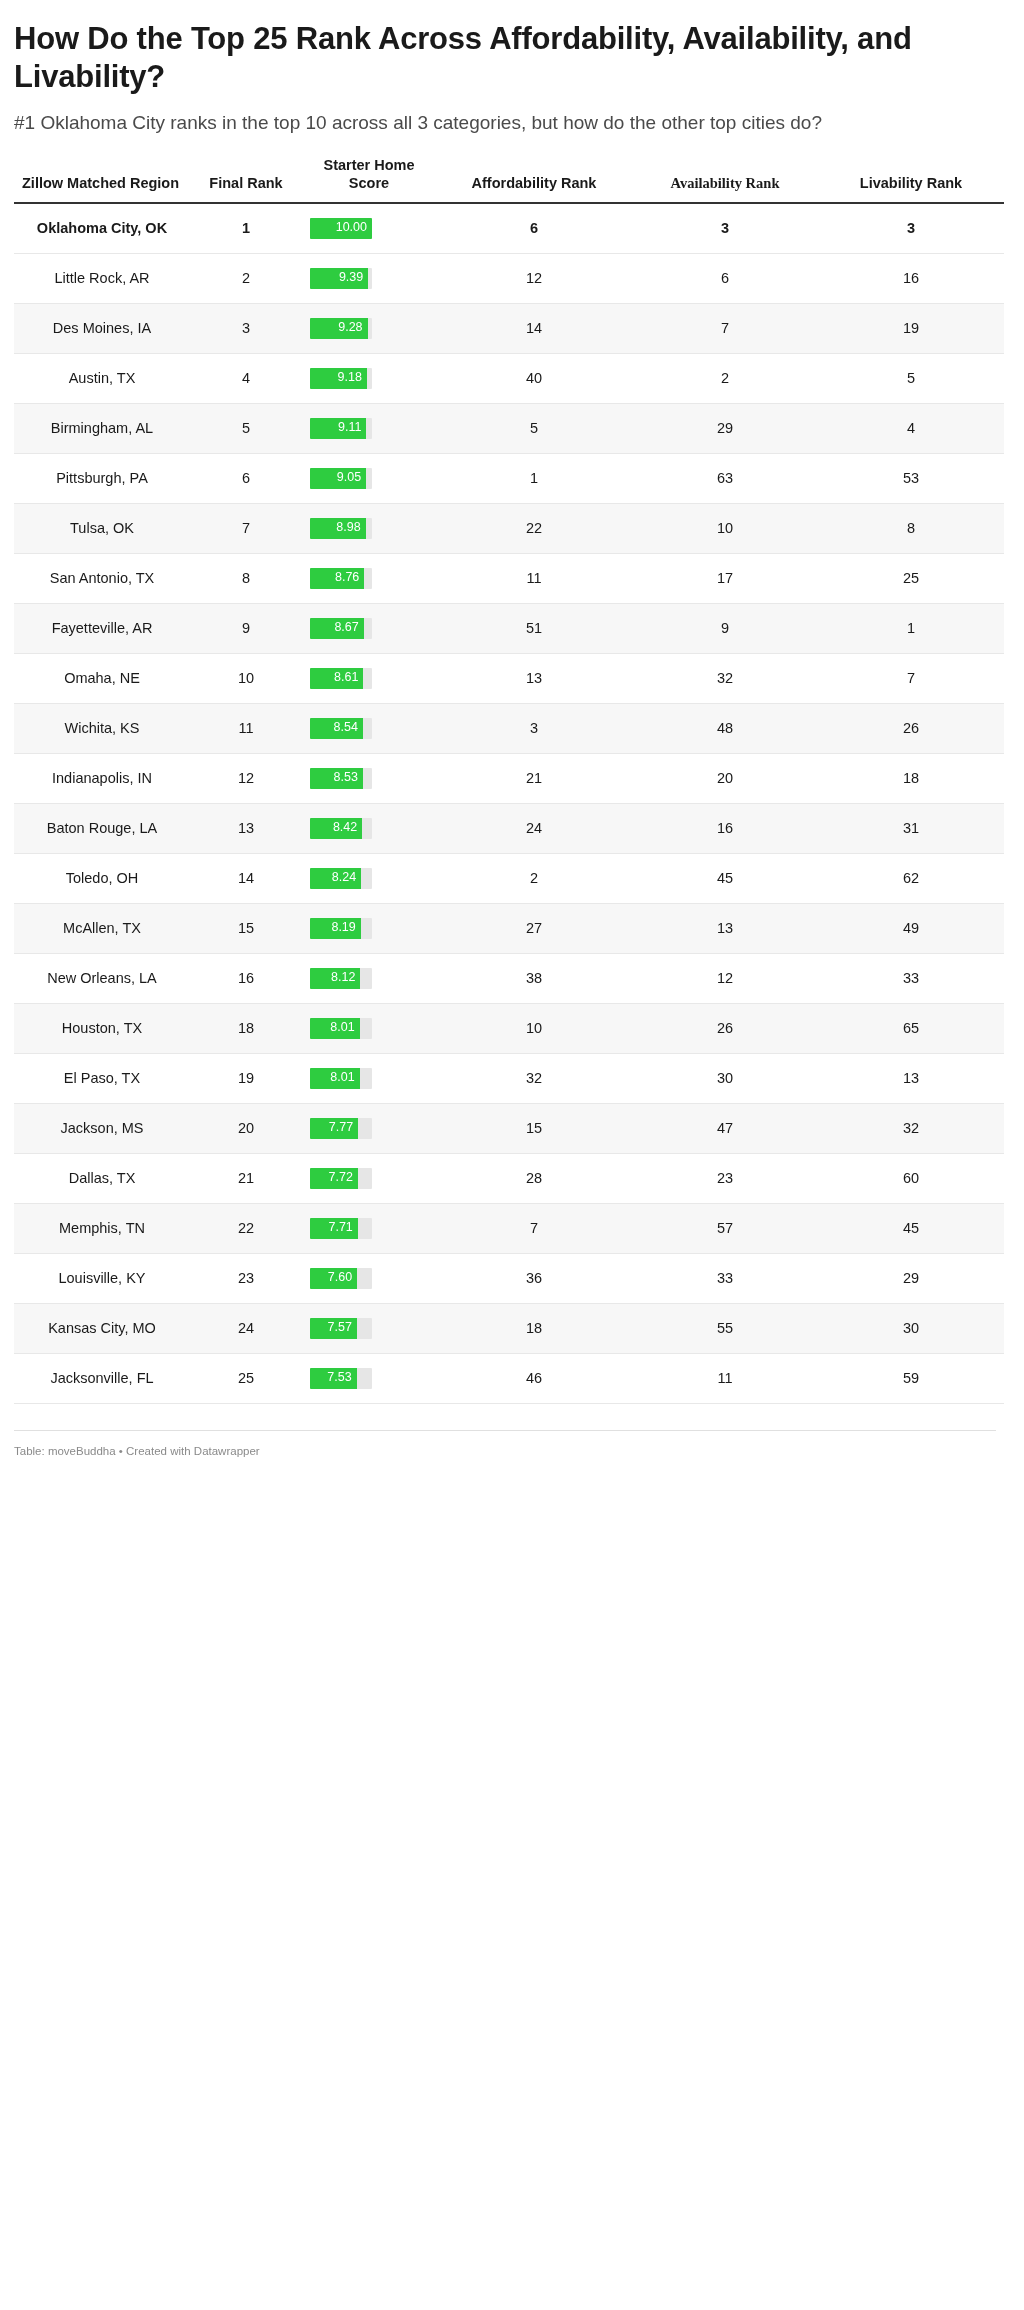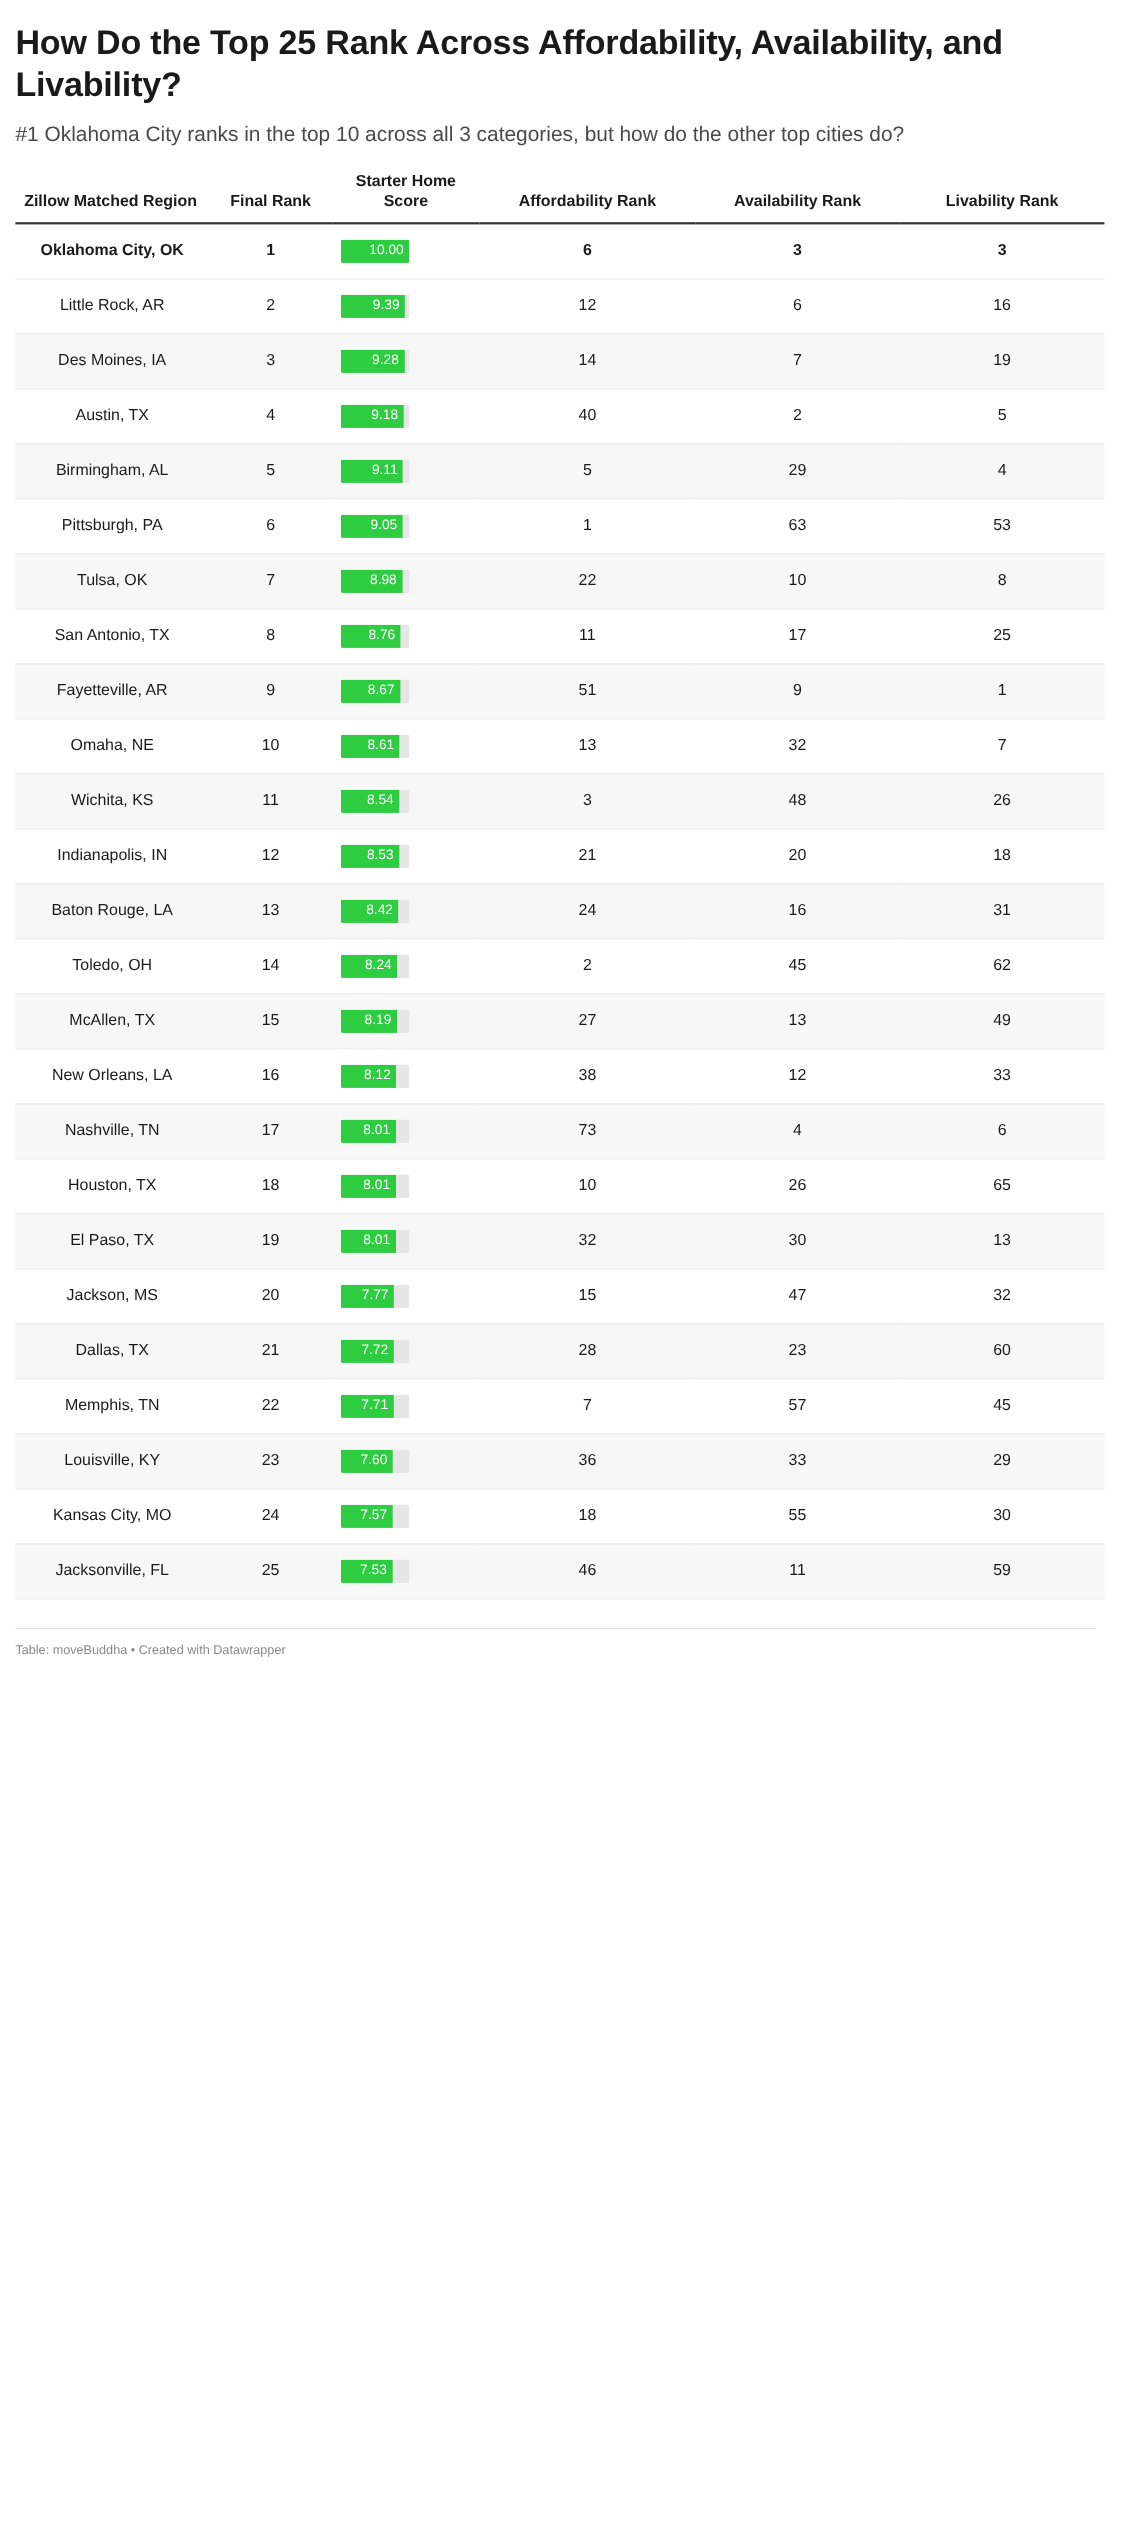--- a/index.html
+++ b/index.html
@@ -47,21 +47,21 @@
     color: #1a1a1a;
     vertical-align: bottom;
     padding: 0 8px 9px 8px;
     line-height: 1.22;
     border-bottom: 2px solid #333333;
   }
   th.col-region { text-align: left; width: 160px; padding-left: 0; }
   th.col-final  { text-align: center; width: 96px; }
   th.col-score  { text-align: center; width: 118px; }
   th.col-afford { text-align: center; width: 180px; }
-  th.col-avail  { text-align: center; width: 170px; }
+  th.col-avail  { text-align: center; width: 170px; font-family: Liberation Serif, serif; }
   th.col-liv    { text-align: center; width: 170px; }
 
   table.rank-table td {
     font-size: 14.5px;
     color: #1a1a1a;
     padding: 14px 8px;
     line-height: 1.25;
     vertical-align: middle;
     border-bottom: 1px solid #e8e8e8;
   }
@@ -338,33 +338,20 @@
             <div class="bar-track">
               <div class="bar-fill" style="width: 81.2%; background: rgb(46, 204, 64);"></div>
               <div class="bar-label" style="right: 18.8%; left: 0px;">8.12</div>
             </div>
           </td>
           <td class="num">38</td>
           <td class="num">12</td>
           <td class="num">33</td>
         </tr>
         <tr>
-          <td class="region">Nashville, TN</td>
-          <td class="num">17</td>
-          <td class="score-cell">
-            <div class="bar-track">
-              <div class="bar-fill" style="width: 80.1%; background: rgb(46, 204, 64);"></div>
-              <div class="bar-label" style="right: 19.9%; left: 0px;">8.01</div>
-            </div>
-          </td>
-          <td class="num">73</td>
-          <td class="num">4</td>
-          <td class="num">6</td>
-        </tr>
-        <tr>
           <td class="region">Houston, TX</td>
           <td class="num">18</td>
           <td class="score-cell">
             <div class="bar-track">
               <div class="bar-fill" style="width: 80.1%; background: rgb(46, 204, 64);"></div>
               <div class="bar-label" style="right: 19.9%; left: 0px;">8.01</div>
             </div>
           </td>
           <td class="num">10</td>
           <td class="num">26</td>

